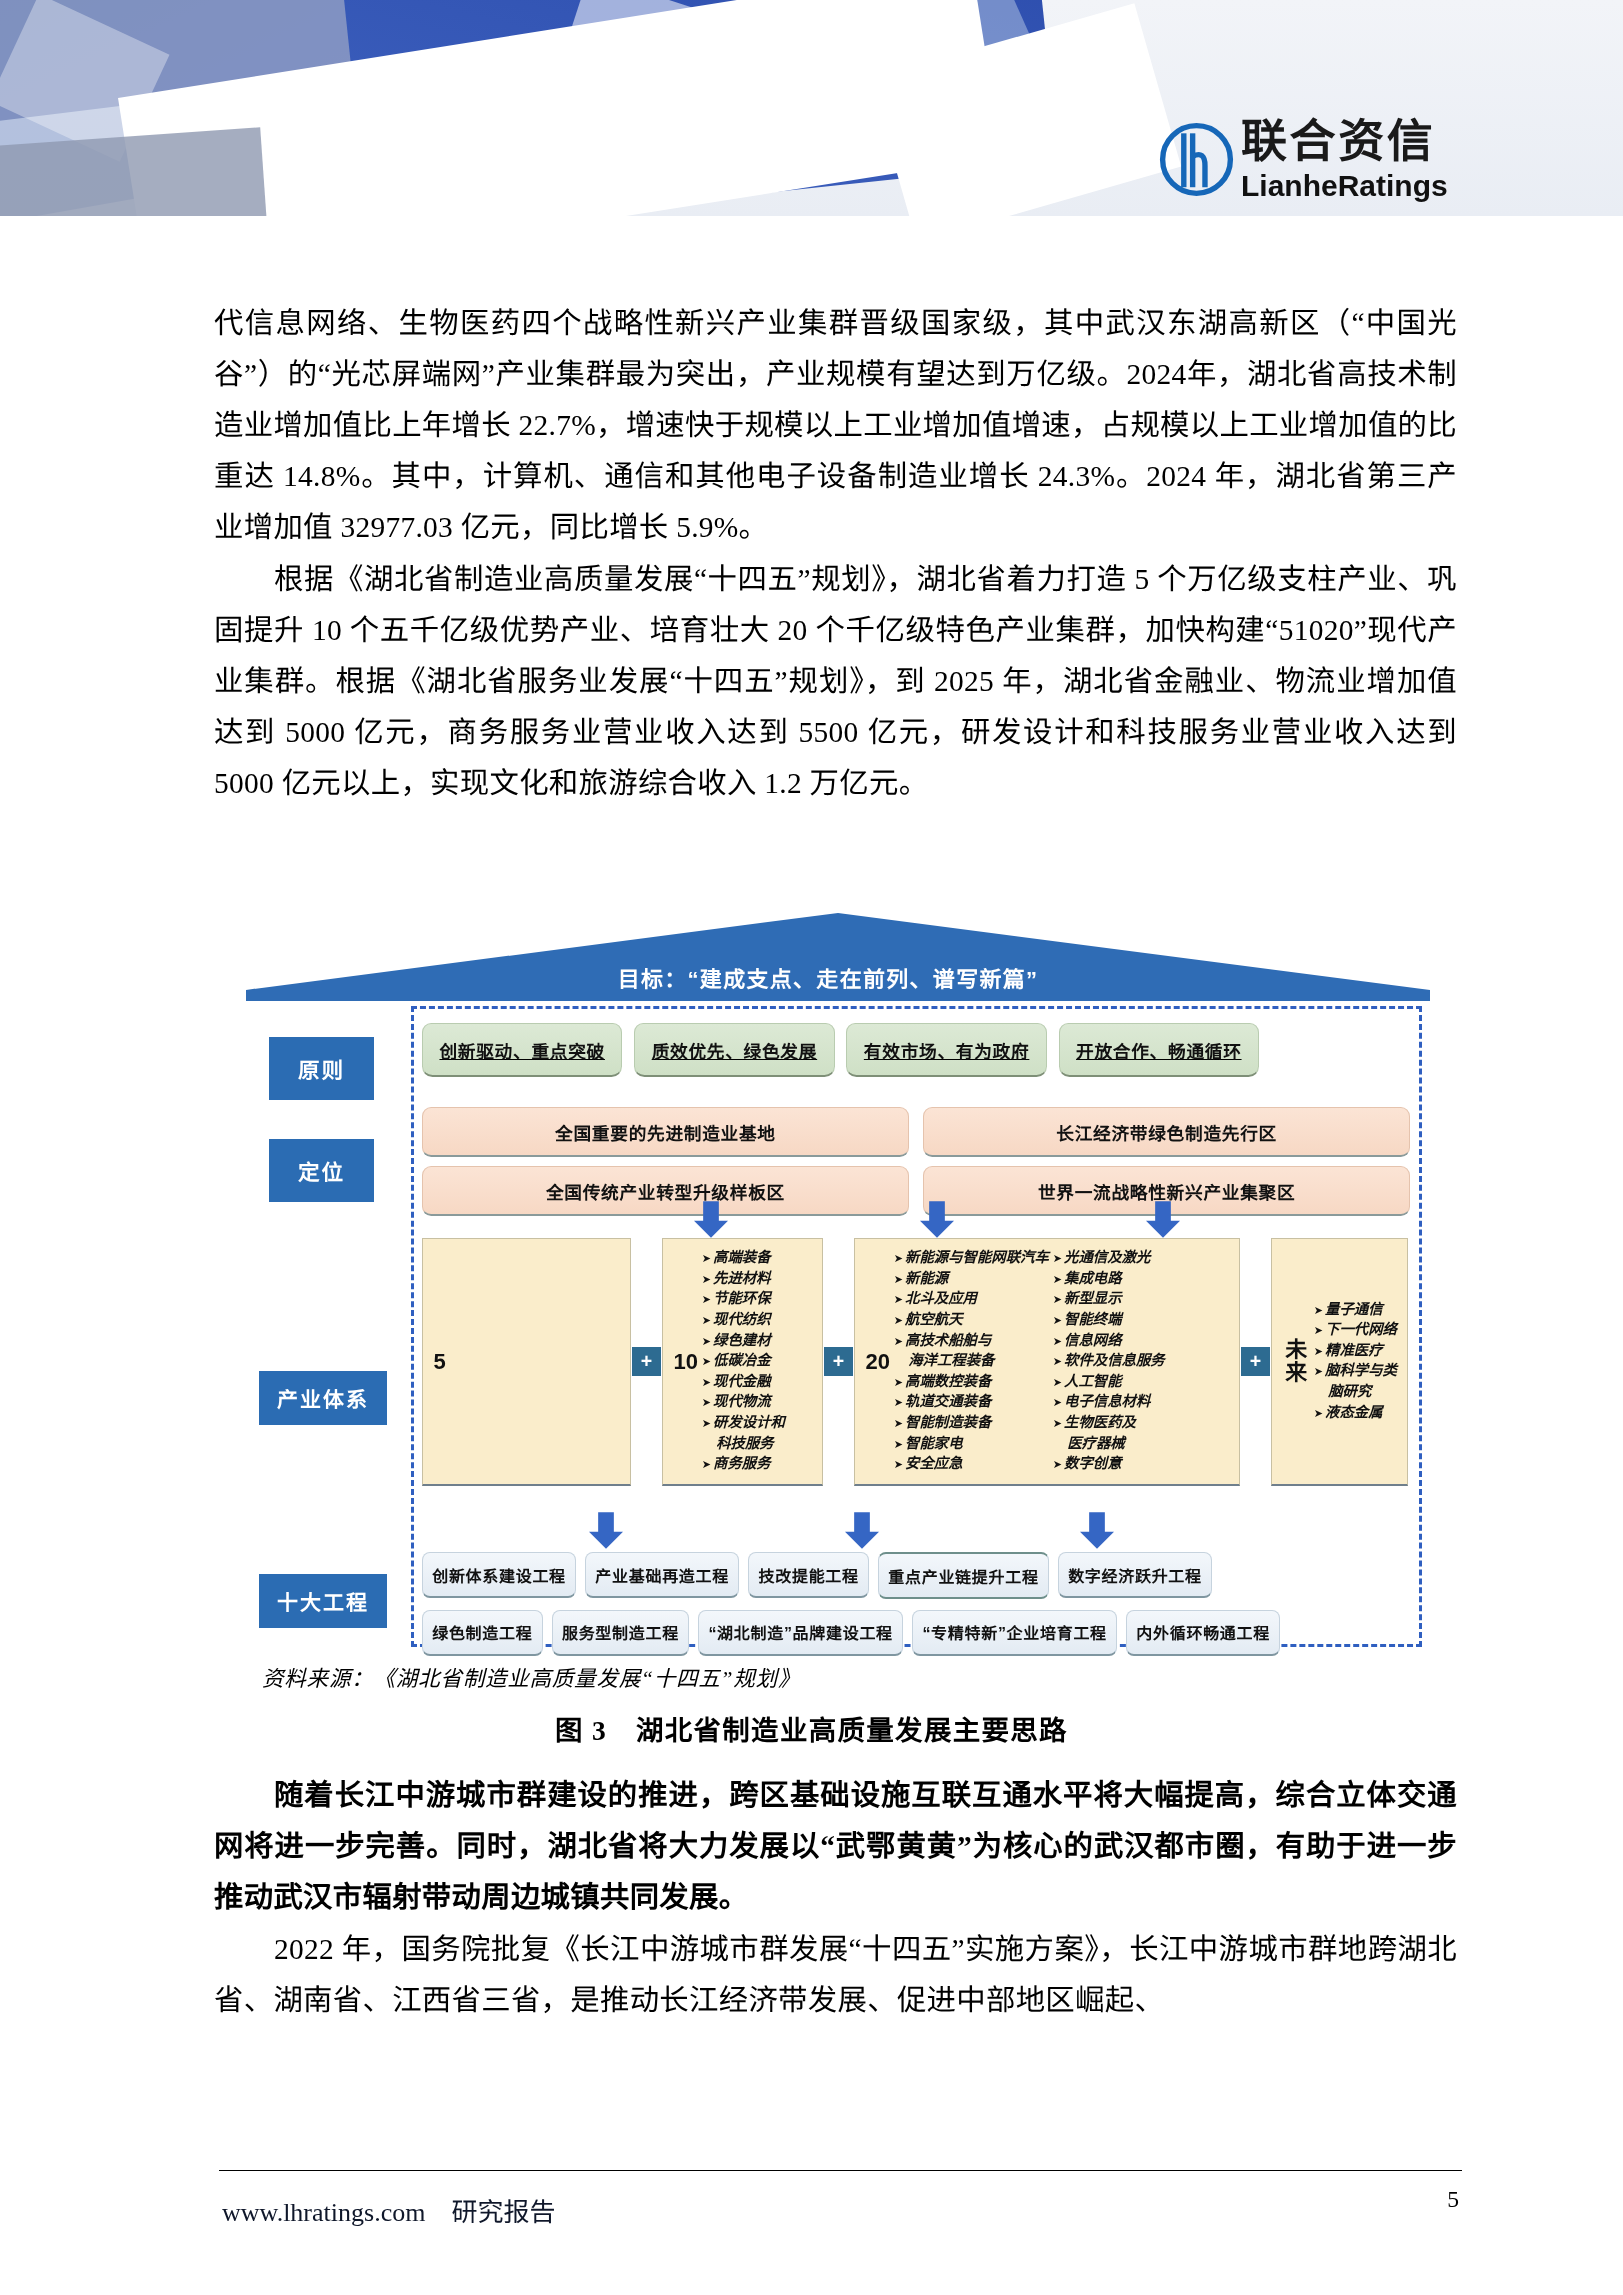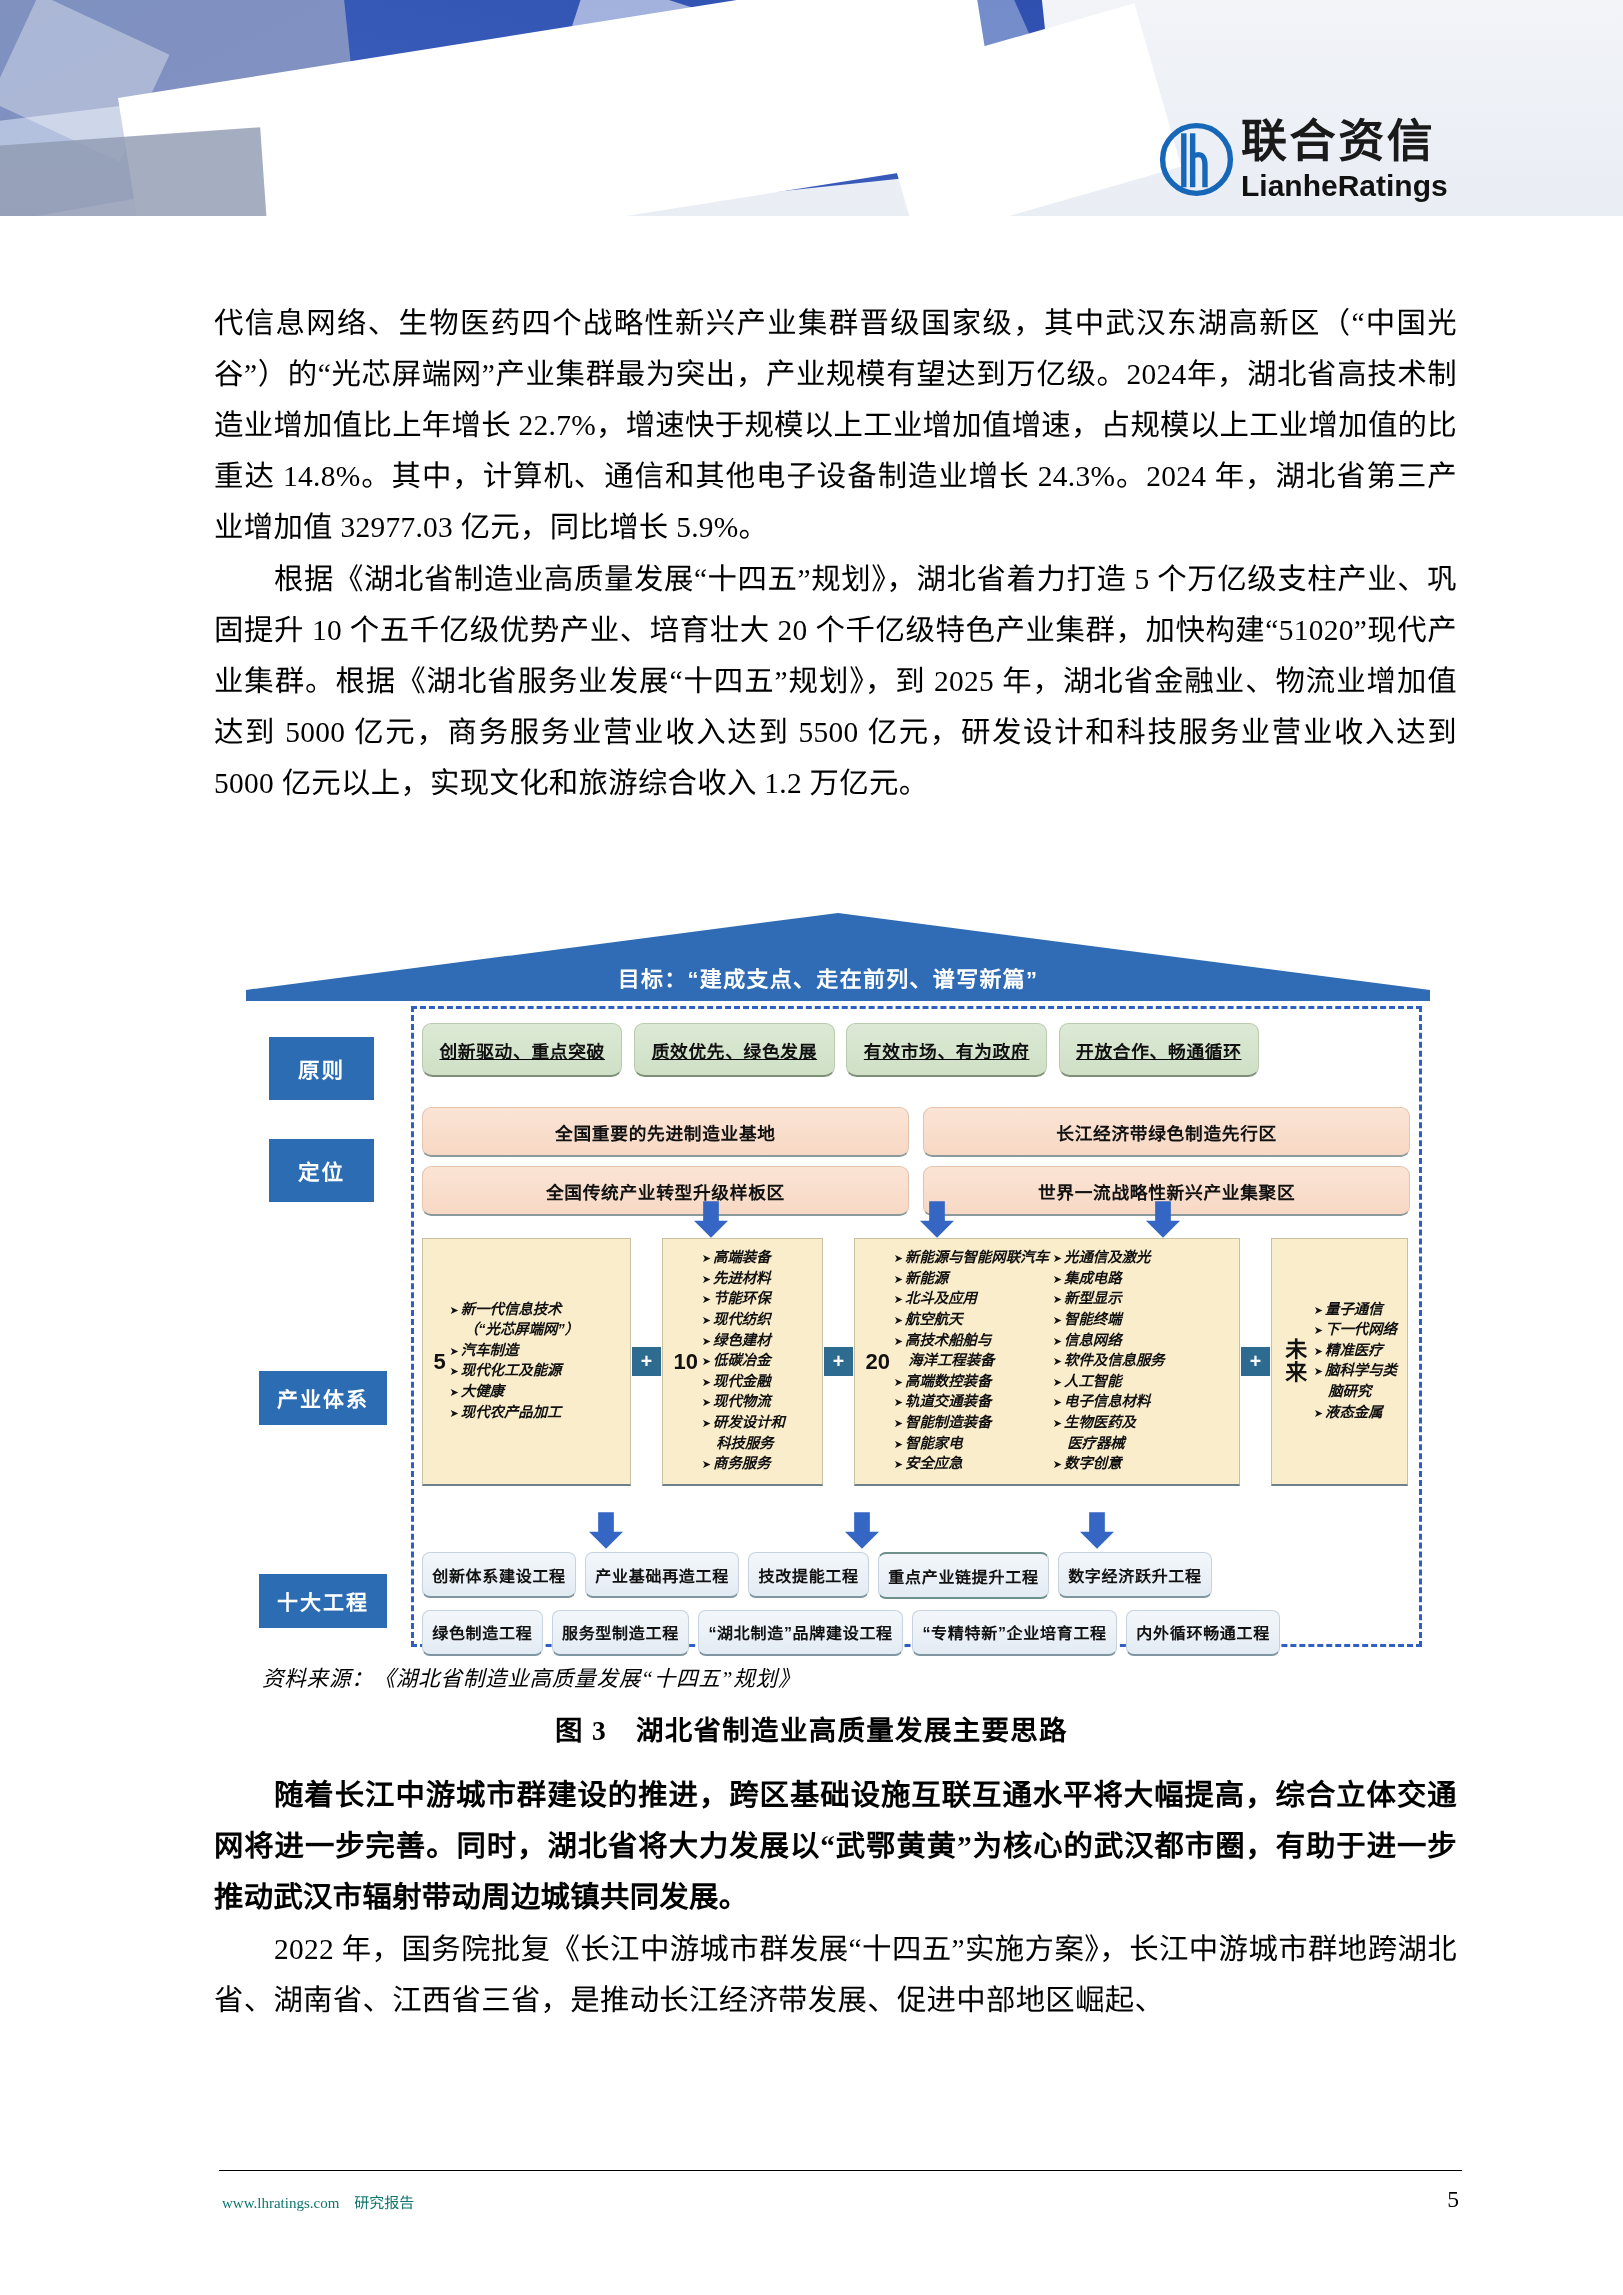--- a/index.html
+++ b/index.html
@@ -160,21 +160,21 @@
     font-size:21.6px;color:#000;letter-spacing:0.7px;
     font-family:"Liberation Serif","DejaVu Serif",serif;font-style:italic;
   }
   .figcaption{
     position:absolute;left:0;top:1708px;width:1623px;text-align:center;
     font-size:27.5px;font-weight:bold;color:#000;letter-spacing:1.3px;
   }
 
   
   .foot-rule{position:absolute;left:219px;top:2170px;width:1243px;height:1.3px;background:#000;}
-  .foot-left{position:absolute;left:222px;top:2191px;font-size:15px;color:#0f766e;font-family:Liberation Serif, serif;}
+  .foot-left{position:absolute;left:222px;top:2191px;font-size:26px;color:#0f172a;font-family:Liberation Serif, serif;}
   .foot-right{position:absolute;left:1407px;top:2186px;width:52px;text-align:right;font-size:23.6px;color:#000;}
 </style>
 </head>
 <body>
 
 <div class="header">
   <div class="hdr-shape s1"></div>
   <div class="hdr-shape s3"></div>
   <div class="hdr-shape s2"></div>
   <div class="hdr-shape s9"></div>
@@ -245,32 +245,20 @@
         <polygon points="14,0 38,0 38,30 52,30 26,56 0,30 14,30" fill="#3566c4"></polygon>
       </svg>
       <svg class="arrow" style="left:910px;top:288px;" viewBox="0 0 52 56">
         <polygon points="14,0 38,0 38,30 52,30 26,56 0,30 14,30" fill="#3566c4"></polygon>
       </svg>
 
       <div class="row-system">
 
         <div class="sysblock" style="width:209px;">
           <div class="sysnum">5</div>
-          <div class="syslist">
-            <div class="syscol">
-              <ul>
-                <li>新一代信息技术</li>
-                <li class="cont">（“光芯屏端网”）</li>
-                <li>汽车制造</li>
-                <li>现代化工及能源</li>
-                <li>大健康</li>
-                <li>现代农产品加工</li>
-              </ul>
-            </div>
-          </div>
         </div>
 
         <div class="plus">
           <span>+</span>
         </div>
 
         <div class="sysblock" style="width:161px;">
           <div class="sysnum">10</div>
           <div class="syslist">
             <div class="syscol">

